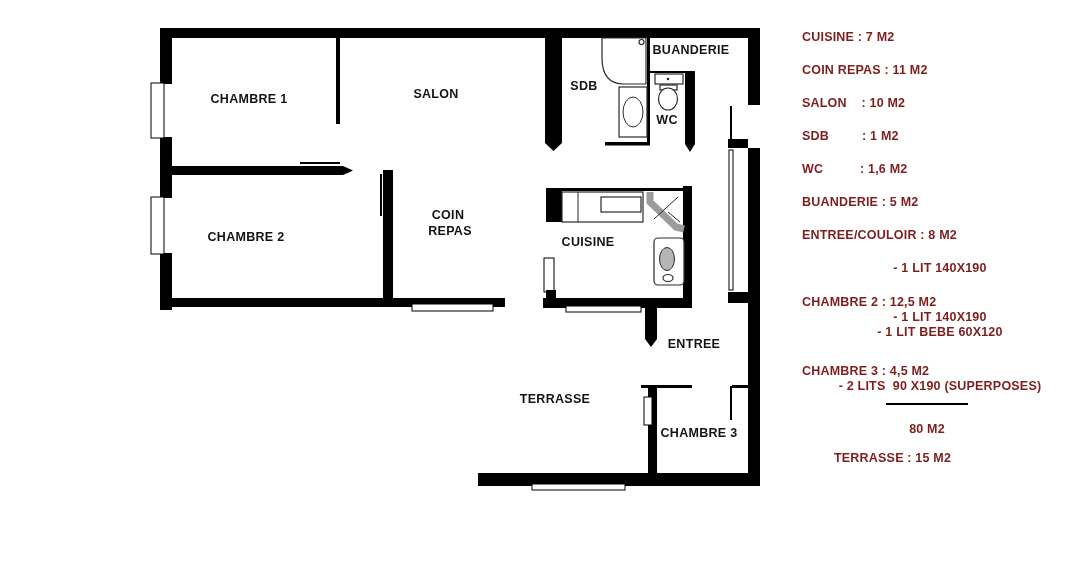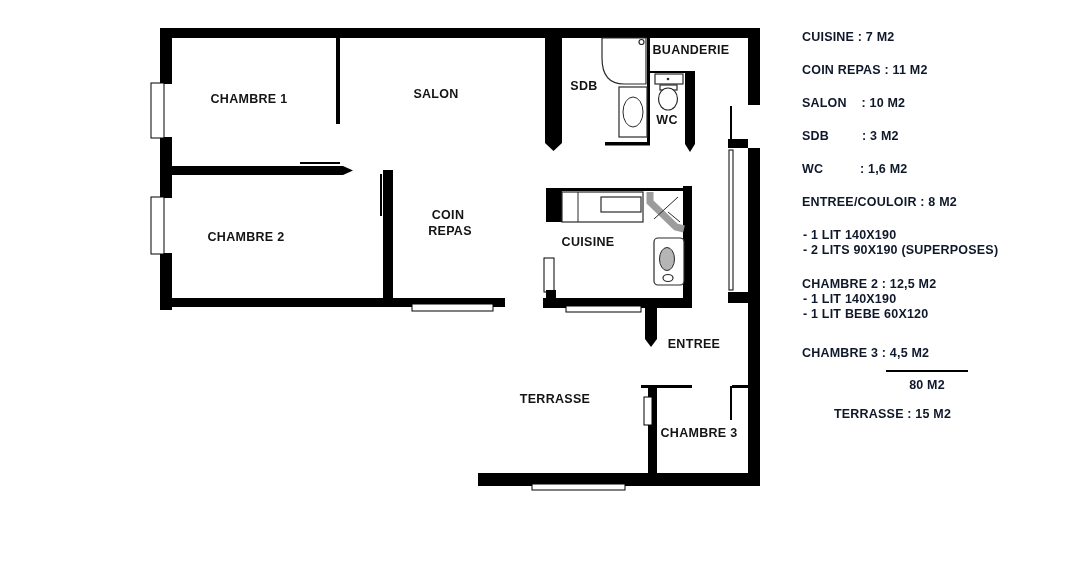--- a/index.html
+++ b/index.html
@@ -7,31 +7,31 @@
        font-family:"Liberation Sans",sans-serif;}
   #plan-svg{position:absolute;left:0;top:0;}
   .room-label{font:bold 12.5px "Liberation Sans",sans-serif;fill:#141414;
               letter-spacing:.3px;text-anchor:middle;}
   .wall{fill:#000000;stroke:none;}
   .thinline{fill:#000000;}
   .winbox{fill:#ffffff;stroke:#000000;stroke-width:1;}
   .fix{fill:#ffffff;stroke:#2a2a2a;stroke-width:1.2;}
   .fixthin{fill:none;stroke:#2a2a2a;stroke-width:1;}
   .legend{position:absolute;left:802px;top:30px;width:275px;
-          font:bold 12.5px "Liberation Sans",sans-serif;color:#0f172a;
+          font:bold 12.5px "Liberation Sans",sans-serif;color:#7f1d1d;
           letter-spacing:.2px;}
   .lg-row{height:15px;line-height:15px;white-space:pre;}
   .s{margin-bottom:18px;}
-  .sub{margin-left:1px;}
+  .sub{margin-left:1px;text-align:center;}
   .lg-group{margin-bottom:19px;}
   .lg-group.g2{margin-bottom:24px;}
   .lg-group.g3{margin-bottom:0;}
   .lg-total{margin-top:9px;}
   .total-line{width:82px;margin-left:84px;border-top:2px solid #000;}
-  .total-text{margin-left:84px;width:82px;text-align:center;padding-top:6px;}
+  .total-text{margin-left:84px;width:82px;text-align:center;padding-top:17px;}
   .terr{margin-top:14px;margin-left:32px;}
 </style>
 </head>
 <body>
 
 <svg id="plan-svg" width="1077" height="575" viewBox="0 0 1077 575" xmlns="http://www.w3.org/2000/svg">
 
   <rect class="wall" x="160" y="28" width="600" height="10"></rect>
   <rect class="wall" x="160" y="28" width="12" height="56"></rect>
   <rect class="wall" x="160" y="137" width="12" height="61"></rect>
@@ -123,37 +123,38 @@
   <text class="room-label" x="588" y="246">CUISINE</text>
   <text class="room-label" x="694" y="348">ENTREE</text>
   <text class="room-label" x="555" y="403">TERRASSE</text>
   <text class="room-label" x="699" y="437">CHAMBRE 3</text>
 </svg>
 
 <div class="legend">
   <div class="lg-row s">CUISINE : 7 M2</div>
   <div class="lg-row s">COIN REPAS : 11 M2</div>
   <div class="lg-row s">SALON    : 10 M2</div>
-  <div class="lg-row s">SDB         : 3 M2</div>
+  <div class="lg-row s">SDB         : 1 M2</div>
   <div class="lg-row s">WC          : 1,6 M2</div>
+  <div class="lg-row s">BUANDERIE : 5 M2</div>
   <div class="lg-row s">ENTREE/COULOIR : 8 M2</div>
 
   <div class="lg-group">
     <div class="lg-row sub">- 1 LIT 140X190</div>
-    <div class="lg-row sub">- 2 LITS 90X190 (SUPERPOSES)</div>
   </div>
 
   <div class="lg-group g2">
     <div class="lg-row">CHAMBRE 2 : 12,5 M2</div>
     <div class="lg-row sub">- 1 LIT 140X190</div>
     <div class="lg-row sub">- 1 LIT BEBE 60X120</div>
   </div>
 
   <div class="lg-group g3">
     <div class="lg-row">CHAMBRE 3 : 4,5 M2</div>
+    <div class="lg-row sub">- 2 LITS  90 X190 (SUPERPOSES)</div>
   </div>
 
   <div class="lg-total">
     <div class="total-line"></div>
     <div class="lg-row total-text">80 M2</div>
   </div>
 
   <div class="lg-row terr">TERRASSE : 15 M2</div>
 </div>
 

